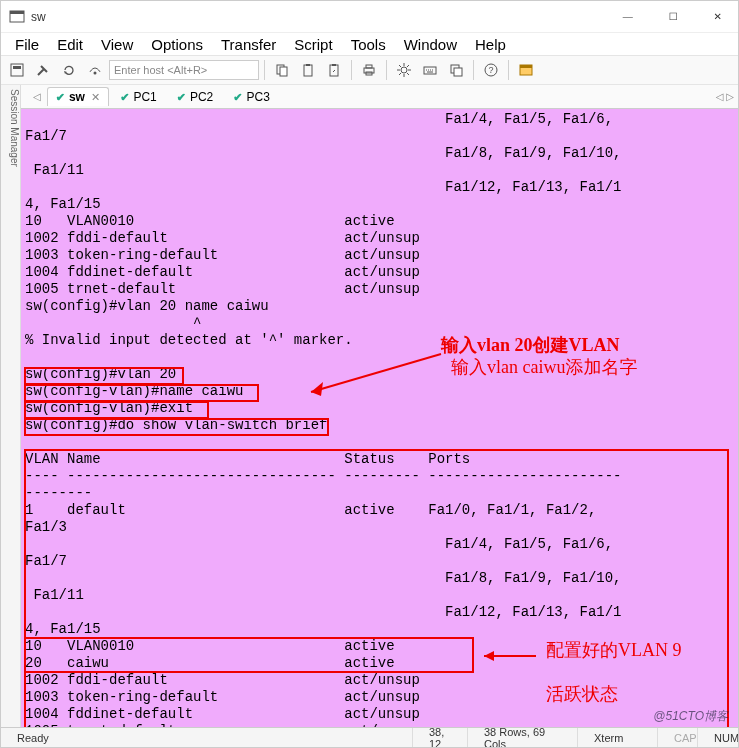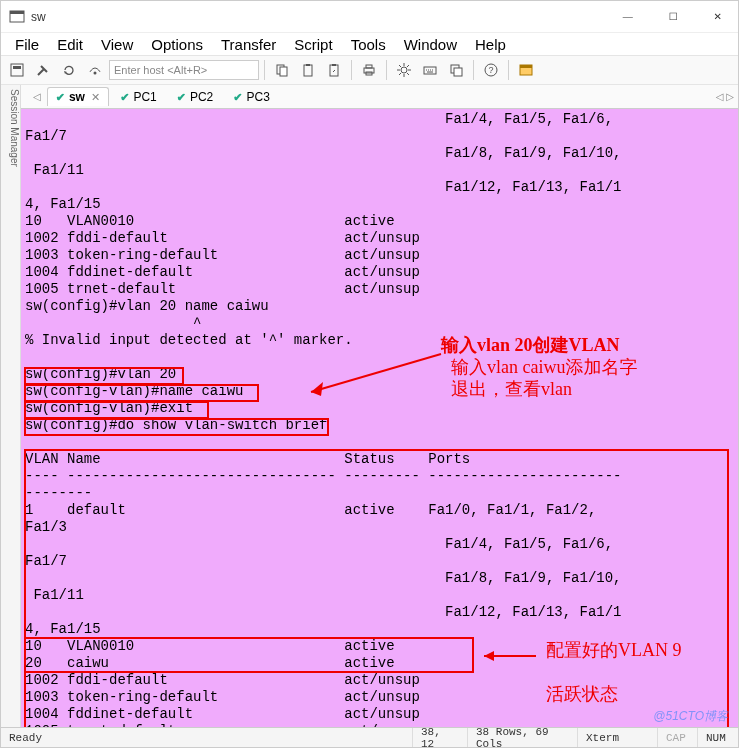--- a/index.html
+++ b/index.html
@@ -26,23 +26,23 @@
   .tab.active { background: #fff; border-color: #ccc; }
   .tick { color: #2a8; font-weight: bold; font-size: 11px; }
   .tab .close { color: #888; font-size: 11px; margin-left: 2px; }
   .termwrap { flex: 1; position: relative; overflow: hidden; }
   .terminal { position: absolute; inset: 0; padding: 2px 8px 2px 4px; font-family: Consolas, "Courier New", monospace; font-size: 14px; line-height: 17px; white-space: pre; color: #000; background: #f0abfc; overflow: hidden; }
   .overlay { position: absolute; pointer-events: none; }
   .redbox { position: absolute; border: 2px solid #e00; }
   .redtext { position: absolute; color: #e00; font-family: "SimSun", serif; font-size: 18px; line-height: 22px; white-space: nowrap; }
   .arrow { position: absolute; }
   .statusbar { height: 20px; border-top: 1px solid #ccc; display: flex; align-items: center; font-size: 11px; color: #333; background: #f5f5f5; }
-  .statusbar > div { padding: 0 8px; border-right: 1px solid #ddd; height: 100%; display: flex; align-items: center; font-family: Liberation Mono, monospace; }
+  .statusbar > div { padding: 0 16px; border-right: 1px solid #ddd; height: 100%; display: flex; align-items: center; }
   .statusbar .fill { flex: 1; border-right: 1px solid #ddd; }
-  .watermark { position: absolute; right: 10px; bottom: 22px; font-size: 12px; color: #3b82f6; font-style: italic; opacity: .6; }
+  .watermark { position: absolute; right: 10px; bottom: 22px; font-size: 12px; color: #0f172a; font-style: italic; opacity: .6; }
 </style>
 </head>
 <body>
 
 <div class="titlebar">
   <svg class="ticon" viewBox="0 0 16 16">
       <rect x="1" y="2" width="14" height="11" fill="#fff" stroke="#555"></rect>
       <rect x="1" y="2" width="14" height="3" fill="#555"></rect>
     </svg>
   <span class="title">sw</span>
@@ -230,21 +230,20 @@
         <div class="redbox" style="left:3px; top:340px; width:705px; height:295px;"></div>
 
         <div class="redbox" style="left:3px; top:528px; width:450px; height:36px;"></div>
 
         <svg class="arrow" style="left:280px; top:235px; width:145px; height:55px;" viewBox="0 0 145 55">
             <line x1="140" y1="10" x2="10" y2="48" stroke="#e00" stroke-width="2"></line>
             <polygon points="10,48 22,38 20,52" fill="#e00"></polygon>
           </svg>
         <div class="redtext" style="left:420px; top:225px;font-weight:bold;">输入vlan 20创建VLAN</div>
         <div class="redtext" style="left:430px; top:247px;">输入vlan caiwu添加名字</div>
-        <div class="redtext" style="left:430px; top:269px;">退出，查看vlan</div>
 
         <svg class="arrow" style="left:455px; top:540px; width:65px; height:14px;" viewBox="0 0 65 14">
             <line x1="60" y1="7" x2="8" y2="7" stroke="#e00" stroke-width="2"></line>
             <polygon points="8,7 18,2 18,12" fill="#e00"></polygon>
           </svg>
         <div class="redtext" style="left:525px; top:530px;">配置好的VLAN 9</div>
         <div class="redtext" style="left:525px; top:574px;">活跃状态</div>
       </div>
     </div>
   </div>

